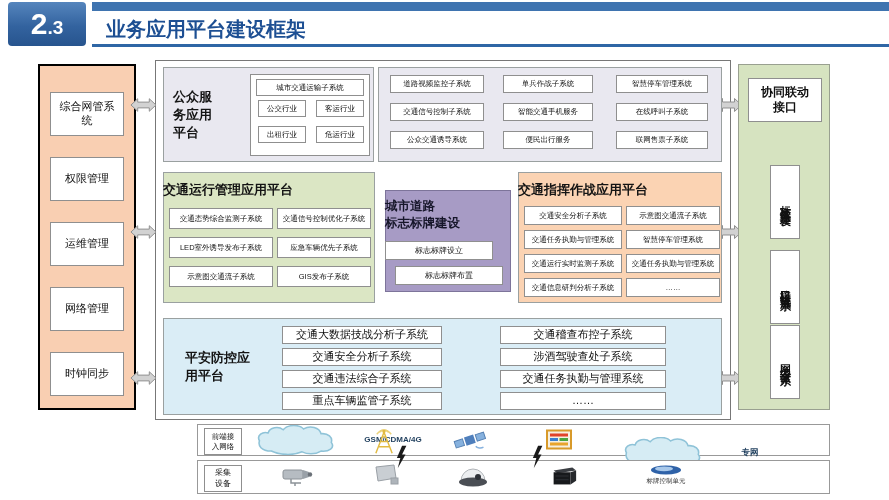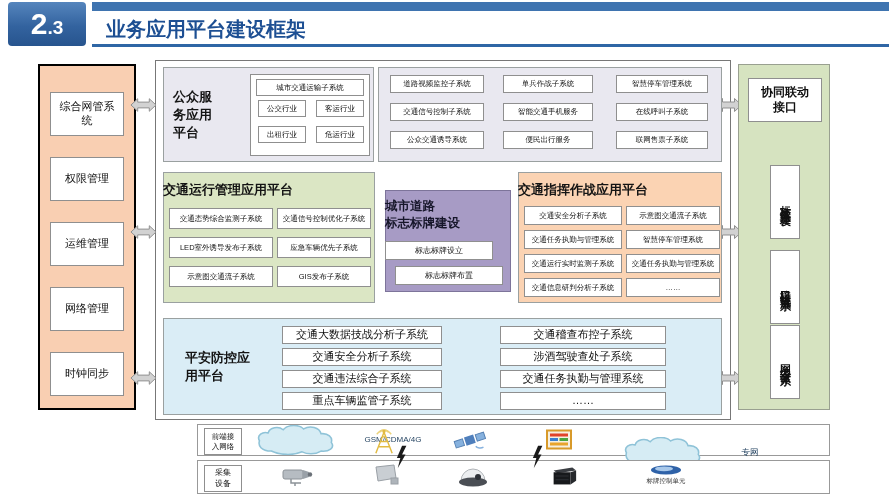--- a/index.html
+++ b/index.html
@@ -38,21 +38,21 @@
   .lptext{max-width:58px;line-height:1.25;}
   
   .mainframe{position:absolute;left:155px;top:60px;width:576px;height:360px;border:1px solid #777;box-sizing:border-box;}
   
   .rpanel{position:absolute;left:738px;top:64px;width:92px;height:346px;background:var(--right-panel-bg,#d6e3c0);
           border:1px solid #99a090;box-sizing:border-box;}
   .vbox{position:absolute;background:#fff;border:1px solid #8f8f8f;display:flex;align-items:center;justify-content:center;
         writing-mode:vertical-rl;text-orientation:upright;font-size:11px;font-weight:bold;letter-spacing:2px;}
   .dblarrow{position:absolute;}
   .bolt{position:absolute;z-index:5;}
-  .cloudtext{position:absolute;width:100%;text-align:center;font-weight:normal;color:#1d3d5c;}
+  .cloudtext{position:absolute;width:100%;text-align:center;font-weight:bold;color:#1d3d5c;}
   .unitwrap{position:absolute;display:flex;flex-direction:column;align-items:center;}
   .unitlabel{font-size:6.5px;color:#333;margin-top:1px;}
 </style>
 </head>
 <body>
 
 <div class="slide">
 
   <div class="numbox">
     <span class="nmaj">2</span>

